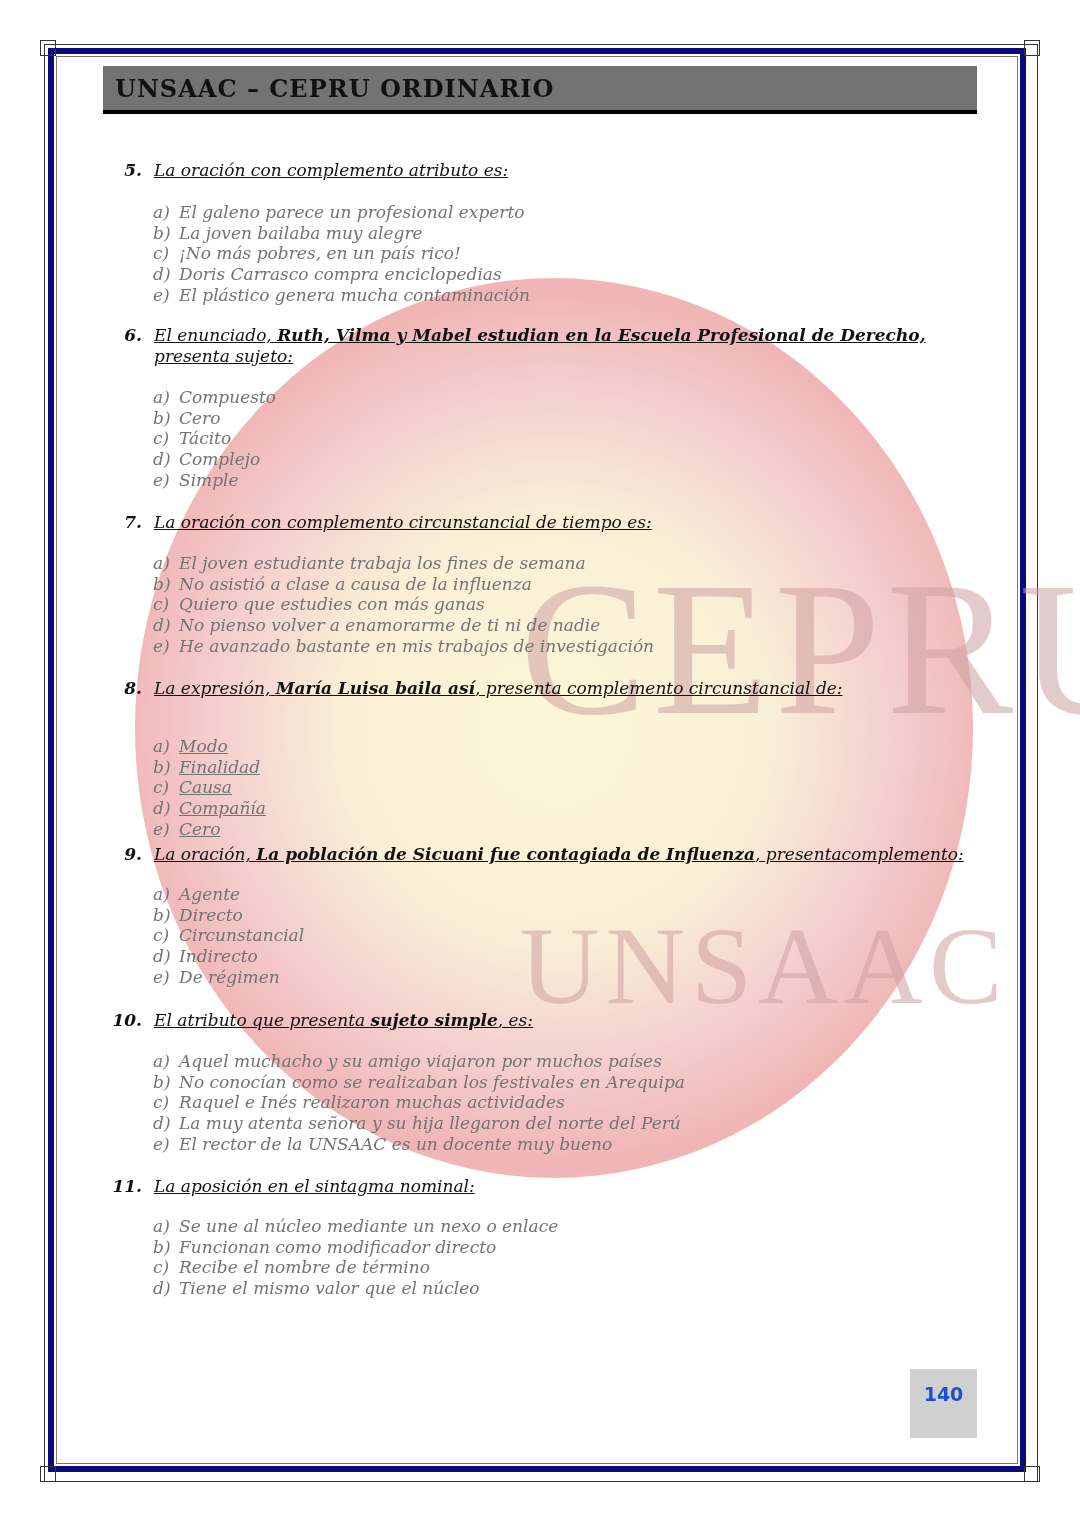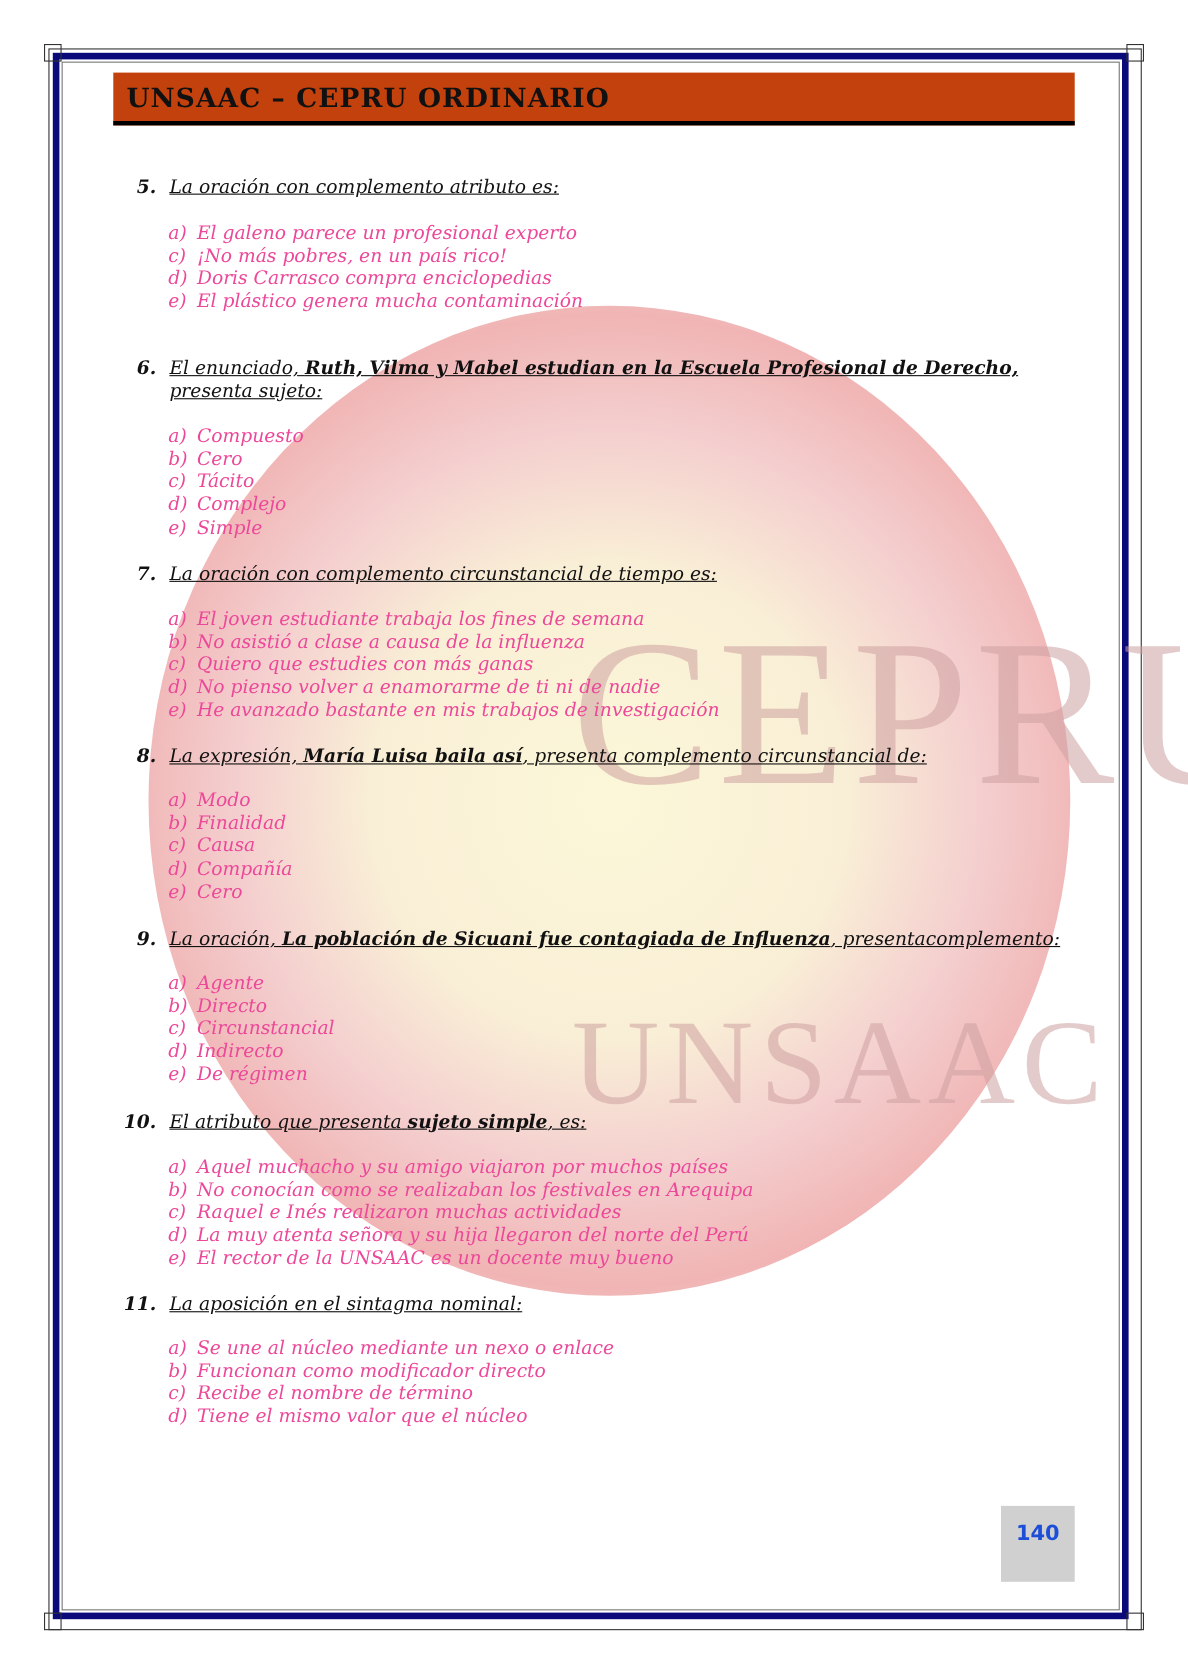--- a/index.html
+++ b/index.html
@@ -5,28 +5,28 @@
   html, body { margin:0; padding:0; background:#fff; }
   body { width:1080px; height:1527px; position:relative; overflow:hidden; font-family:"DejaVu Serif", serif; }
   .frame-outer { position:absolute; left:44px; top:44px; width:992px; height:1436px; border:1px solid #333; }
   .frame { position:absolute; left:48px; top:48px; width:978px; height:1424px; border:6px solid #0a0a7a; box-sizing:border-box; }
   .frame-inner { position:absolute; left:56px; top:56px; width:962px; height:1408px; border:1px solid #777; box-sizing:border-box; }
   .corner { position:absolute; width:14px; height:14px; border:1px solid #333; }
   .watermark { position:absolute; left:135px; top:278px; width:838px; height:900px; border-radius:50%;
     background: radial-gradient(circle at 50% 50%, #fbf6d2 0%, #f8eccf 35%, #f2c6c6 55%, #eea7a7 72%, #f0b9b9 78%, #fbe9e9 84%, rgba(255,255,255,0) 85%);
     opacity:0.85; }
   .wm-text { position:absolute; font-family:"Liberation Serif", serif; color:rgba(205,160,160,0.55); font-size:150px; letter-spacing:6px; }
-  .header { position:absolute; left:103px; top:66px; width:874px; height:44px; background:#c2410c; border-bottom:4px solid #000; }
+  .header { position:absolute; left:103px; top:66px; width:874px; height:44px; background:#737373; border-bottom:4px solid #000; }
   .header-title { position:absolute; left:12px; top:8px; font-family:"DejaVu Serif", serif; font-weight:bold; font-size:24px; letter-spacing:1px; color:#111; }
   .content { position:absolute; left:0; top:0; width:1080px; }
   .q { position:absolute; font-style:italic; font-size:17px; color:#111; line-height:21px; }
   .q .num { position:absolute; font-weight:bold; font-style:italic; text-align:right; width:30px; }
   .q .stem { position:absolute; left:42px; white-space:nowrap;text-decoration:underline; }
   .q .stem b { font-weight:bold; }
-  .opts { position:absolute; left:153px; font-style:italic; font-size:17px; line-height:20.7px; color:#ec4899; }
+  .opts { position:absolute; left:153px; font-style:italic; font-size:17px; line-height:20.7px; color:#737373; }
   .opt { white-space:nowrap; }
   .opt .l { display:inline-block; width:26px; }
   .pagebox { position:absolute; left:910px; top:1369px; width:67px; height:69px; background:#d0d0d0; }
   .pagenum { position:absolute; left:0; top:14px; width:67px; text-align:center; font-family:"DejaVu Sans", sans-serif; font-weight:bold; font-size:19px; color:#1d4ed8; }
 </style>
 </head>
 <body>
 
 <div class="frame-outer"></div>
 <div class="frame"></div>
@@ -45,20 +45,21 @@
 </div>
 
 <div class="content">
 
   <div class="q" style="left:112px;top:160px;">
     <span class="num">5.</span>
     <span class="stem">La oración con complemento atributo es:</span>
   </div>
   <div class="opts" style="top:202px;">
     <div class="opt"><span class="l">a)</span><span>El galeno parece un profesional experto</span></div>
+    <div class="opt"><span class="l">b)</span><span>La joven bailaba muy alegre</span></div>
     <div class="opt"><span class="l">c)</span><span>¡No más pobres, en un país rico!</span></div>
     <div class="opt"><span class="l">d)</span><span>Doris Carrasco compra enciclopedias</span></div>
     <div class="opt"><span class="l">e)</span><span>El plástico genera mucha contaminación</span></div>
   </div>
 
   <div class="q" style="left:112px;top:325px;">
     <span class="num">6.</span>
     <span class="stem"><span>El enunciado,</span> <b>Ruth, Vilma y Mabel estudian en la Escuela Profesional de Derecho,</b></span>
     <span class="stem" style="top:21px;">presenta sujeto:</span>
   </div>
@@ -79,21 +80,21 @@
     <div class="opt"><span class="l">b)</span><span>No asistió a clase a causa de la influenza</span></div>
     <div class="opt"><span class="l">c)</span><span>Quiero que estudies con más ganas</span></div>
     <div class="opt"><span class="l">d)</span><span>No pienso volver a enamorarme de ti ni de nadie</span></div>
     <div class="opt"><span class="l">e)</span><span>He avanzado bastante en mis trabajos de investigación</span></div>
   </div>
 
   <div class="q" style="left:112px;top:678px;">
     <span class="num">8.</span>
     <span class="stem"><span>La expresión,</span> <b>María Luisa baila así</b><span>, presenta complemento circunstancial de:</span></span>
   </div>
-  <div class="opts" style="top:718px;">
+  <div class="opts" style="top:736px;text-decoration:underline;">
     <div class="opt"><span class="l">a)</span><span>Modo</span></div>
     <div class="opt"><span class="l">b)</span><span>Finalidad</span></div>
     <div class="opt"><span class="l">c)</span><span>Causa</span></div>
     <div class="opt"><span class="l">d)</span><span>Compañía</span></div>
     <div class="opt"><span class="l">e)</span><span>Cero</span></div>
   </div>
 
   <div class="q" style="left:112px;top:844px;">
     <span class="num">9.</span>
     <span class="stem"><span>La oración,</span> <b>La población de Sicuani fue contagiada de Influenza</b><span>, presentacomplemento:</span></span>

